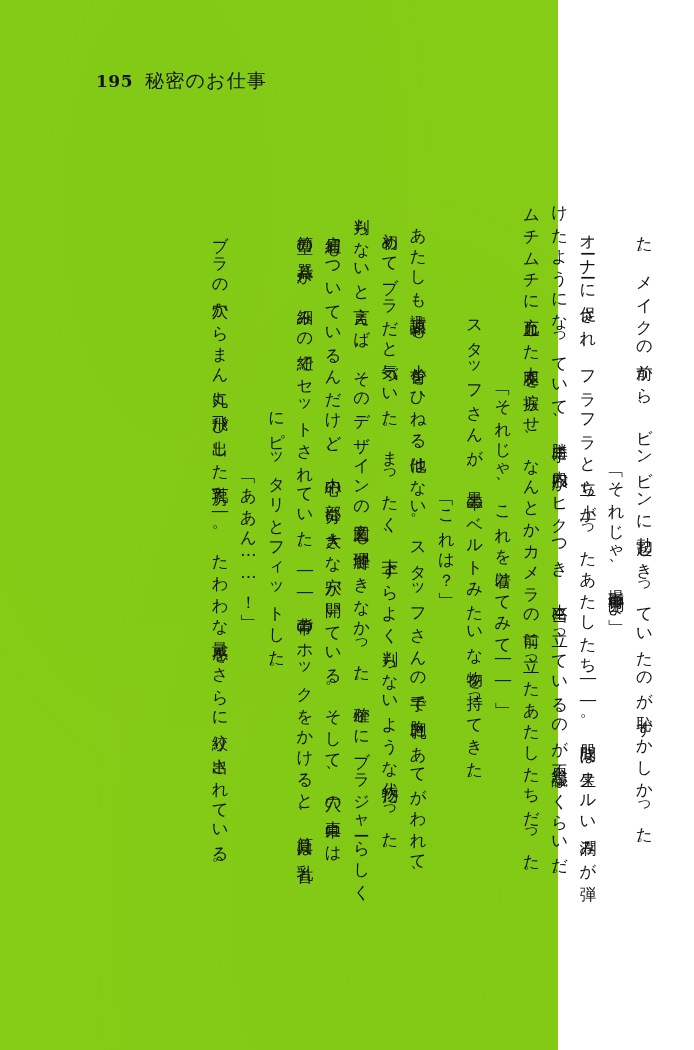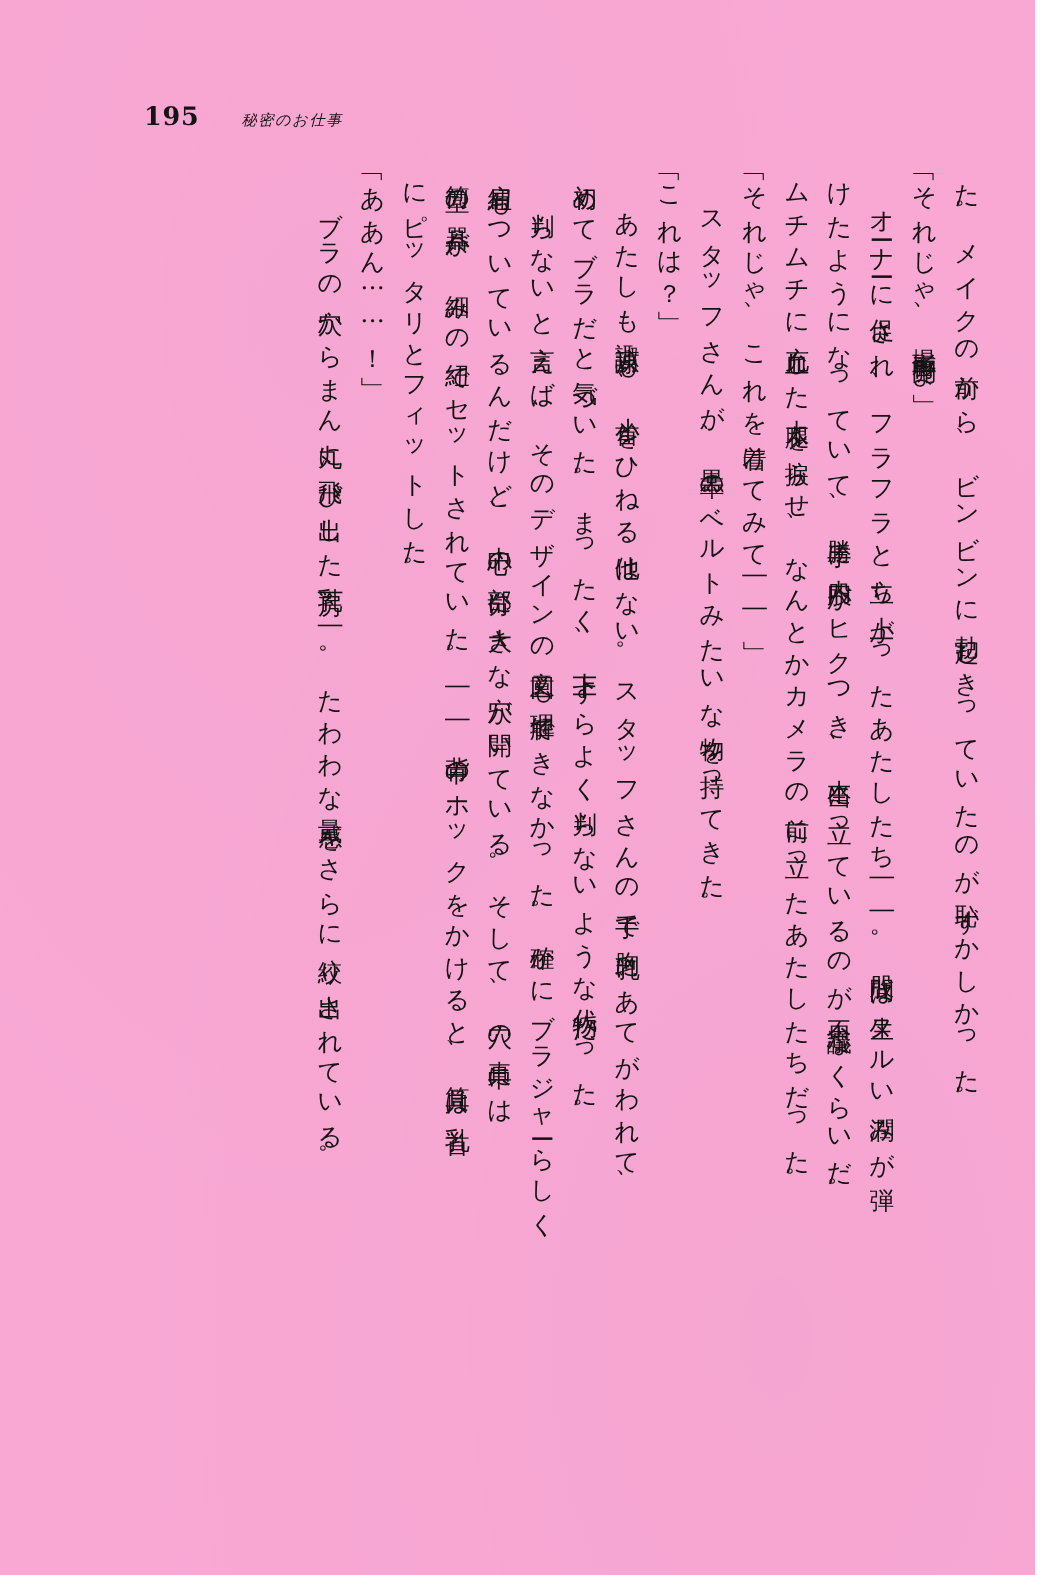--- a/index.html
+++ b/index.html
@@ -9,23 +9,24 @@
   }
   body {
     width: 694px;
     height: 1050px;
     overflow: hidden;
     font-family: "DejaVu Serif", "Liberation Serif", serif;
     color: #1a1a1a;
   }
   .page {
     position: relative;
-    width: 690px;
+    width: 558px;
     height: 1050px;
-    background: #f9a8d4;
+    background: #84cc16;
+    text-align: center;
   }
   
   .page::before {
     content: "";
     position: absolute;
     inset: 0;
     background:
       radial-gradient(ellipse at 30% 20%, rgba(0,0,0,0.012), rgba(0,0,0,0) 60%),
       radial-gradient(ellipse at 75% 85%, rgba(0,0,0,0.015), rgba(0,0,0,0) 65%);
     pointer-events: none;
@@ -43,25 +44,24 @@
     padding-left: 96px;
     box-sizing: border-box;
   }
   .page-number {
     font-size: 17px;
     font-weight: bold;
     letter-spacing: 0.5px;
     color: #141414;
   }
   .header-title {
-    font-size: 10px;
-    margin-left: 28px;
+    font-size: 19px;
+    margin-left: 12px;
     letter-spacing: 1.2px;
     color: #141414;
-    font-style: italic;
   }
 
   .body-area {
     position: absolute;
     top: 110px;
     left: 52px;
     width: 600px;
     height: 880px;
     display: flex;
     flex-direction: row-reverse;

